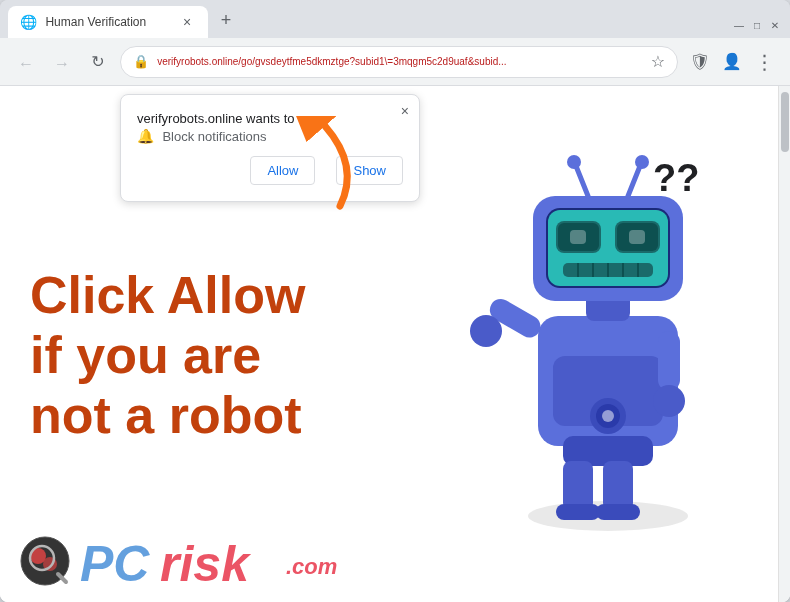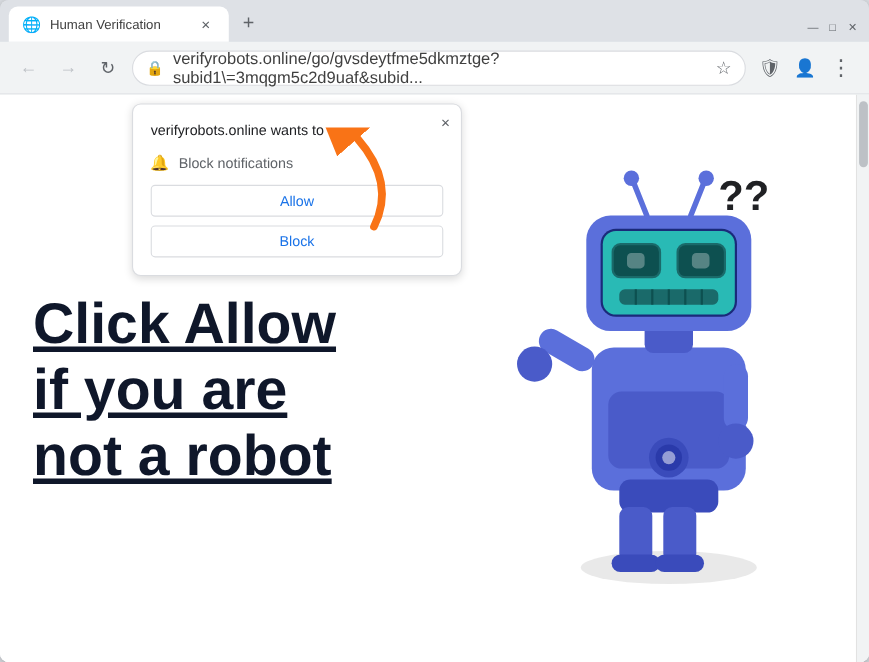--- a/index.html
+++ b/index.html
@@ -133,22 +133,22 @@
       gap: 8px;
       border: 1px solid #dadce0;
     }
 
     .url-lock {
       color: #5f6368;
       font-size: 13px;
     }
 
     .url-text {
-      font-size: 15px;
-      color: #404040;
+      font-size: 10px;
+      color: #b91c1c;
       flex: 1;
     }
 
     .url-star {
       color: #5f6368;
       font-size: 16px;
       cursor: pointer;
     }
 
     .toolbar-icons {
@@ -222,42 +222,41 @@
       top: 8px;
       right: 10px;
       cursor: pointer;
       color: #5f6368;
       font-size: 14px;
     }
 
     .popup-domain {
       font-size: 13px;
       color: #202124;
-      margin-bottom: 14px;
+      margin-bottom: 2px;
       font-weight: 400;
     }
 
     .popup-notification-row {
       display: flex;
       align-items: center;
       gap: 8px;
       color: #5f6368;
       font-size: 13px;
       margin-bottom: 12px;
     }
 
     .bell-icon {
       font-size: 14px;
     }
 
     .popup-buttons {
       display: flex;
       justify-content: flex-end;
-      gap: 8px;
-      flex-direction: column;
+      gap: 21px;
     }
 
     .popup-btn {
       padding: 6px 16px;
       border-radius: 4px;
       border: 1px solid #dadce0;
       font-size: 13px;
       cursor: pointer;
       background: #fff;
       color: #1a73e8;
@@ -273,23 +272,22 @@
     }
 
     
     .main-text {
       position: absolute;
       top: 180px;
       left: 30px;
       font-size: 52px;
       font-weight: 700;
       line-height: 1.15;
-      color: #0f172a;
+      color: #c2410c;
       width: 320px;
-      text-decoration: underline;
     }
 
     
     .robot-area {
       position: absolute;
       top: 50px;
       right: 40px;
       width: 280px;
       height: 380px;
     }
@@ -357,21 +355,21 @@
         <span class="popup-close">×</span>
         <div class="popup-domain">
           <span>verifyrobots.online wants to</span>
         </div>
         <div class="popup-notification-row">
           <span class="bell-icon">🔔</span>
           <span>Block notifications</span>
         </div>
         <div class="popup-buttons">
           <button class="popup-btn">Allow</button>
-          <button class="popup-btn">Block</button>
+          <button class="popup-btn">Show</button>
         </div>
       </div>
 
       <div class="arrow-svg">
         <svg width="90" height="100" viewBox="0 0 90 100">
           <defs>
             <marker id="arrowhead" markerWidth="10" markerHeight="7" refX="0" refY="3.5" orient="auto">
               <polygon points="0 0, 10 3.5, 0 7" fill="#f97316"></polygon>
             </marker>
           </defs>
@@ -436,20 +434,43 @@
 
           <line x1="130" y1="60" x2="118" y2="30" stroke="#5b6fdb" stroke-width="5" stroke-linecap="round"></line>
           <circle cx="116" cy="26" r="7" fill="#5b6fdb"></circle>
           <line x1="170" y1="60" x2="182" y2="30" stroke="#5b6fdb" stroke-width="5" stroke-linecap="round"></line>
           <circle cx="184" cy="26" r="7" fill="#5b6fdb"></circle>
 
           <text x="195" y="55" font-size="38" font-weight="900" fill="#202124" font-family="Arial">??</text>
         </svg>
       </div>
 
+      <div class="watermark">
+
+        <div>
+          <svg width="50" height="50" viewBox="0 0 50 50">
+            <circle cx="25" cy="25" r="24" fill="#111" stroke="#333" stroke-width="1"></circle>
+
+            <circle cx="18" cy="20" r="8" fill="#cc2222" opacity="0.9"></circle>
+            <circle cx="30" cy="28" r="7" fill="#cc2222" opacity="0.7"></circle>
+
+            <line x1="38" y1="38" x2="46" y2="46" stroke="#888" stroke-width="4" stroke-linecap="round"></line>
+            <circle cx="22" cy="22" r="12" fill="none" stroke="#aaa" stroke-width="2.5"></circle>
+          </svg>
+        </div>
+        <div>
+          <svg width="200" height="55" viewBox="0 0 200 55">
+
+            <text x="2" y="48" font-size="50" font-weight="900" font-style="italic" fill="#4a90d9" font-family="Arial, sans-serif">PC</text>
+
+            <text x="82" y="48" font-size="50" font-weight="900" font-style="italic" fill="#e8374b" font-family="Arial, sans-serif">risk</text>
+          </svg>
+        </div>
+        <div style="font-size:22px; font-weight:700; color:#e8374b; font-style:italic; margin-top:8px;">.com</div>
+      </div>
 
     </div>
 
     <div class="scrollbar">
       <div class="scrollbar-thumb"></div>
     </div>
   </div>
 </div>
 
 </body></html>

